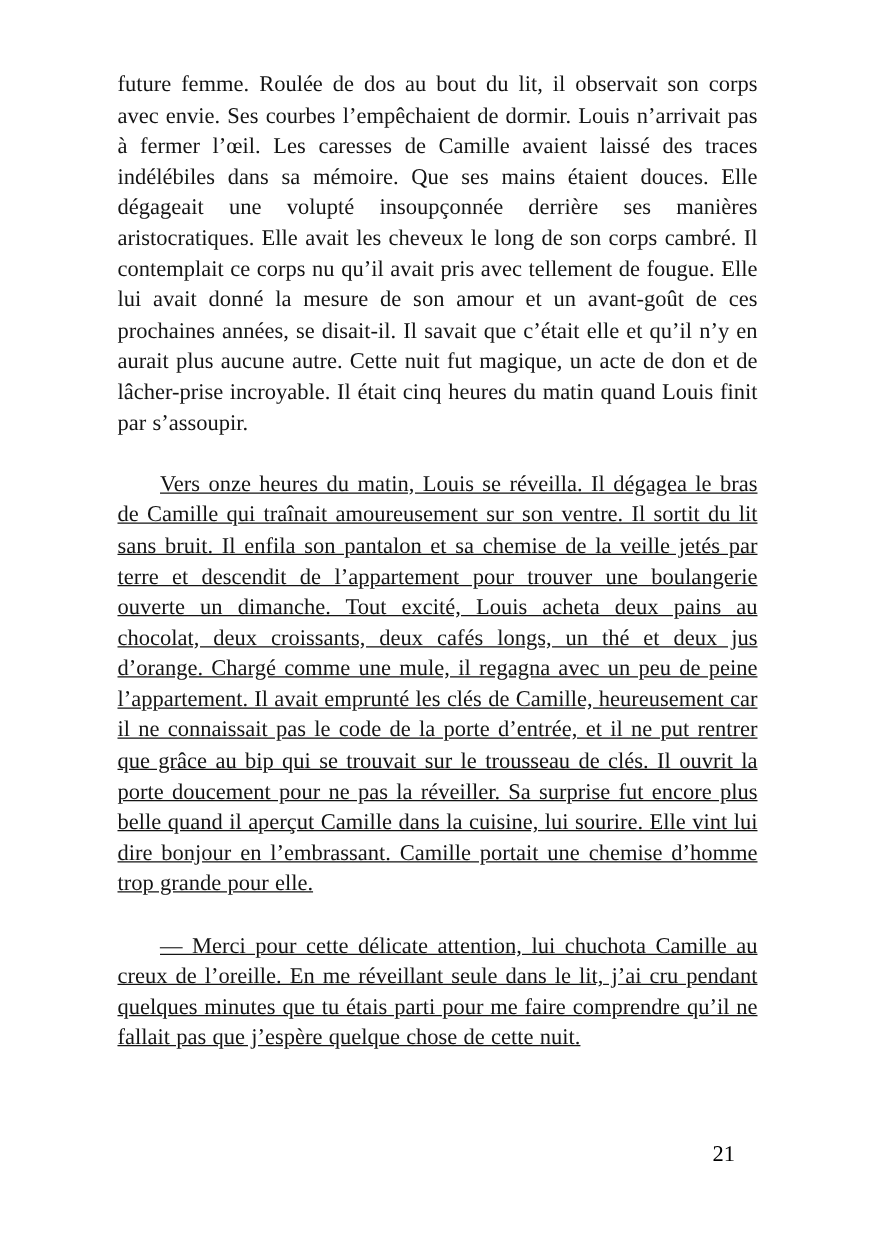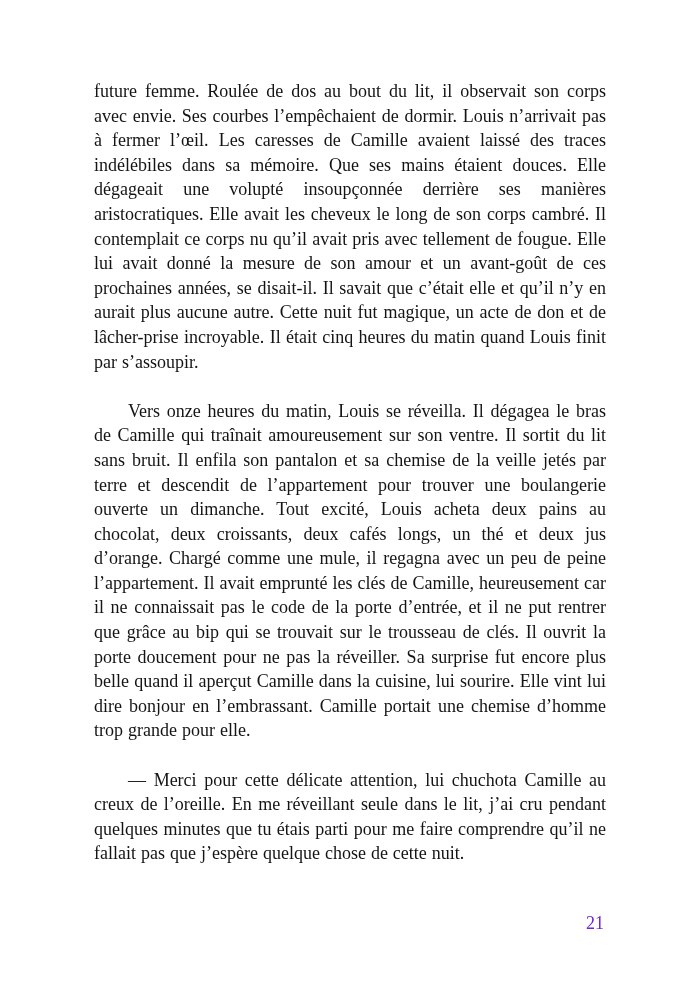--- a/index.html
+++ b/index.html
@@ -16,43 +16,44 @@
   .page {
     position: relative;
     width: 700px;
     height: 992px;
     background: #ffffff;
     overflow: hidden;
   }
   .text-block {
     position: absolute;
     left: 94px;
-    top: 79px;
+    top: 55px;
     width: 512px;
   }
   p.para {
     margin: 0;
     font-size: 18px;
     line-height: 24.6px;
     text-align: justify;
     word-spacing: 0.5px;
   }
   p.indent {
     text-indent: 34px;
+    text-decoration: underline;
   }
   p.spaced {
     margin-top: 24.6px;
   }
   .page-number {
     position: absolute;
     top: 911px;
-    right: 96px;
+    right: 112px;
     font-size: 18px;
     line-height: 24px;
-    color: #6d28d9;
+    color: #000000;
   }
 </style>
 </head>
 <body>
 
 <div class="page">
   <div class="text-block">
     <p class="para">future femme. Roulée de dos au bout du lit, il observait son corps avec envie. Ses courbes l’empêchaient de dormir. Louis n’arrivait pas à fermer l’œil. Les caresses de Camille avaient laissé des traces indélébiles dans sa mémoire. Que ses mains étaient douces. Elle dégageait une volupté insoupçonnée derrière ses manières aristocratiques. Elle avait les cheveux le long de son corps cambré. Il contemplait ce corps nu qu’il avait pris avec tellement de fougue. Elle lui avait donné la mesure de son amour et un avant-goût de ces prochaines années, se disait-il. Il savait que c’était elle et qu’il n’y en aurait plus aucune autre. Cette nuit fut magique, un acte de don et de lâcher-prise incroyable. Il était cinq heures du matin quand Louis finit par s’assoupir.</p>
     <p class="para indent spaced">Vers onze heures du matin, Louis se réveilla. Il dégagea le bras de Camille qui traînait amoureusement sur son ventre. Il sortit du lit sans bruit. Il enfila son pantalon et sa chemise de la veille jetés par terre et descendit de l’appartement pour trouver une boulangerie ouverte un dimanche. Tout excité, Louis acheta deux pains au chocolat, deux croissants, deux cafés longs, un thé et deux jus d’orange. Chargé comme une mule, il regagna avec un peu de peine l’appartement. Il avait emprunté les clés de Camille, heureusement car il ne connaissait pas le code de la porte d’entrée, et il ne put rentrer que grâce au bip qui se trouvait sur le trousseau de clés. Il ouvrit la porte doucement pour ne pas la réveiller. Sa surprise fut encore plus belle quand il aperçut Camille dans la cuisine, lui sourire. Elle vint lui dire bonjour en l’embrassant. Camille portait une chemise d’homme trop grande pour elle.</p>
     <p class="para indent spaced">— Merci pour cette délicate attention, lui chuchota Camille au creux de l’oreille. En me réveillant seule dans le lit, j’ai cru pendant quelques minutes que tu étais parti pour me faire comprendre qu’il ne fallait pas que j’espère quelque chose de cette nuit.</p>

